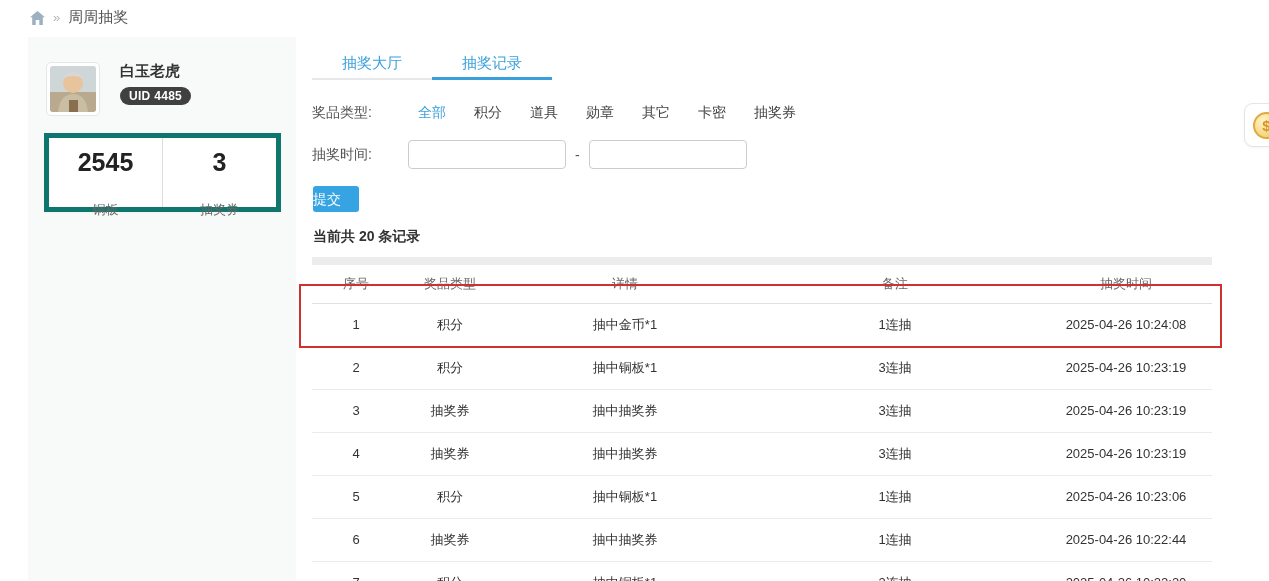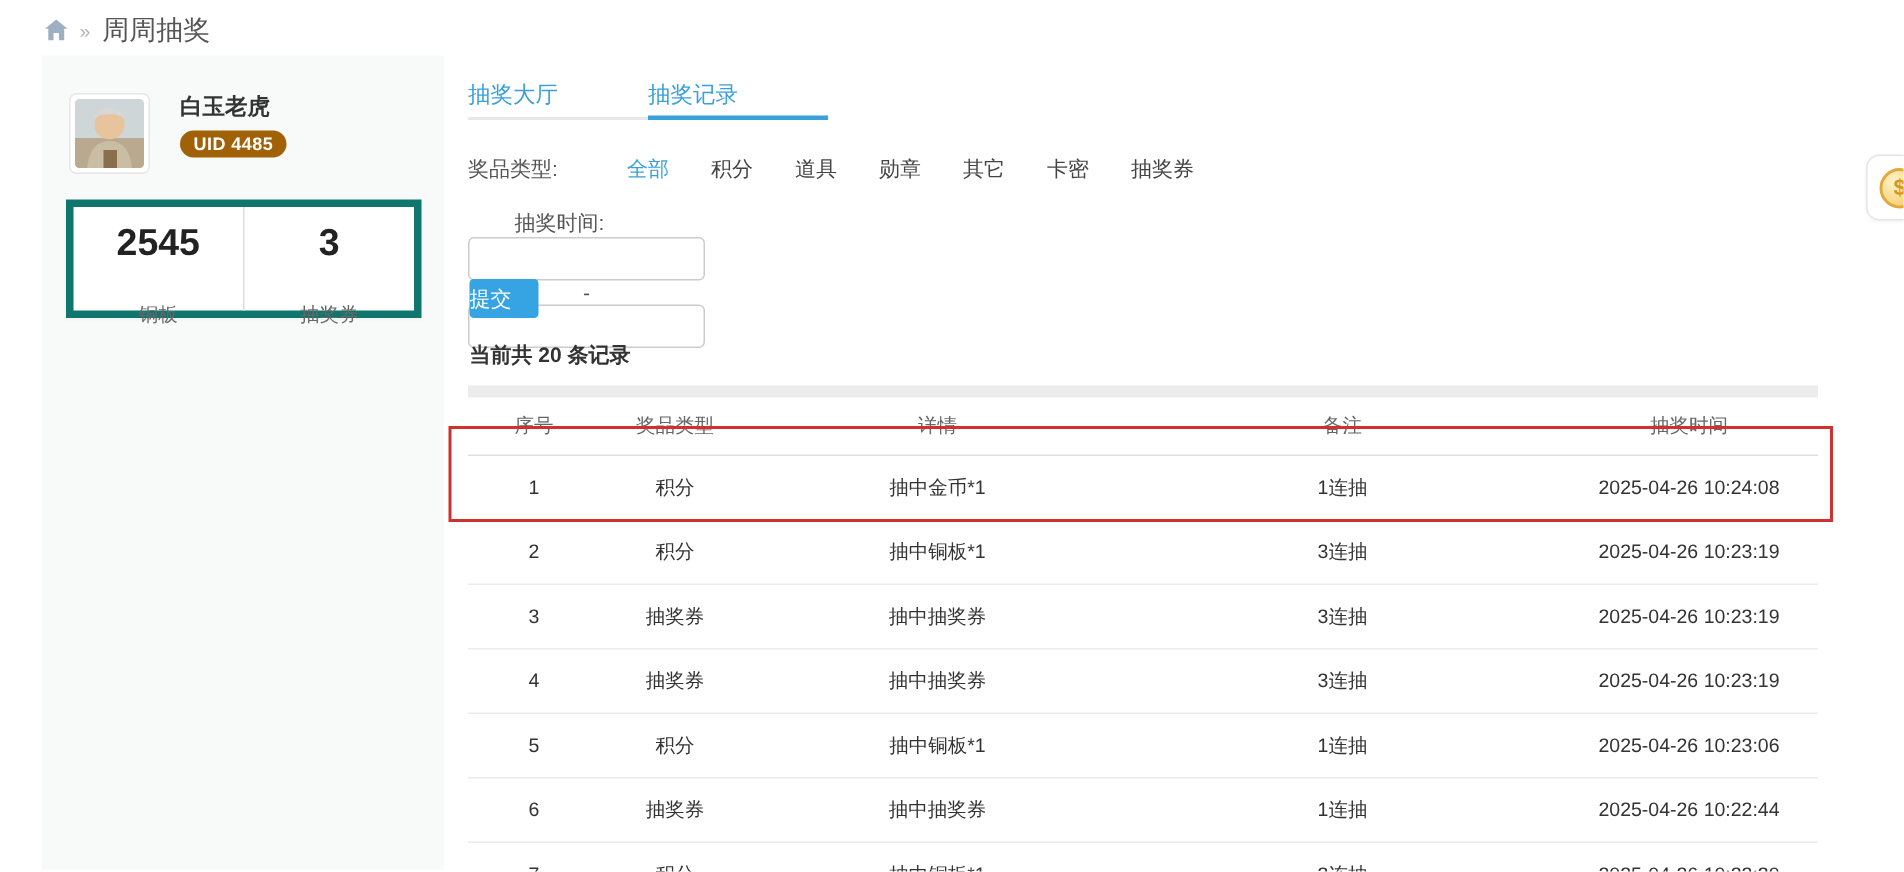--- a/index.html
+++ b/index.html
@@ -7,62 +7,62 @@
   body {
     position:relative; overflow:hidden; background:#fff;
     font-family:"Liberation Sans","DejaVu Sans",sans-serif;
     color:#333; font-size:14px;
   }
 
   
   .breadcrumb { position:absolute; left:30px; top:8px; display:flex; align-items:center; gap:8px; }
   .crumb-home svg { display:block; }
   .crumb-sep { color:#b5b5b5; font-size:13px; }
-  .crumb-text { color:#555; font-size:18px; }
+  .crumb-text { color:#555; font-size:15px; }
 
   
   .sidebar { position:absolute; left:28px; top:37px; width:268px; height:543px; background:#f8f9f9; }
   .user-row { position:absolute; left:18px; top:25px; display:flex; align-items:flex-start; }
   .avatar-frame {
     width:54px; height:54px; background:#fff; border:1px solid #e6e6e6;
     border-radius:5px; padding:3px;
   }
   .avatar-frame svg { display:block; border-radius:3px; }
   .user-meta { margin-left:20px; }
   .user-name { font-size:15px; font-weight:bold; color:#333; }
   .uid-badge {
-    display:inline-block; margin-top:6px; background:#a16207; color:#fff;
+    display:inline-block; margin-top:6px; background:#404040; color:#fff;
     font-size:12px; font-weight:bold; padding:2px 9px; border-radius:9px; letter-spacing:.3px;
   }
   .stats-card {
     position:absolute; left:16px; top:96px; width:237px; height:79px;
     background:#fff; border:5px solid #0f766e; box-shadow:0 1px 2px rgba(0,0,0,.03);
     display:flex;
     justify-content:space-between;
   }
   .stat-cell { flex:1; text-align:center; padding-top:11px; }
   .stat-cell + .stat-cell { border-left:1px solid #ddd; }
   .stat-value { font-size:25px; font-weight:600; color:#222; line-height:1.1; }
   .stat-label { font-size:13px; color:#666; margin-top:24px; }
 
   
   .main { position:absolute; left:312px; top:0; width:913px; height:581px; }
 
   .tabs { position:absolute; left:0; top:48px; width:240px; height:32px; display:flex; border-bottom:2px solid #e8e8e8; }
   .tab {
-    flex:1; font-size:15px; color:#3aa0dc;
+    flex:1; text-align:center; font-size:15px; color:#3aa0dc;
     padding-top:6px; cursor:pointer; position:relative;
   }
   .tab.active::after {
     content:""; position:absolute; left:0; right:0; bottom:-2px; height:3px; background:#3aa0dc;
   }
 
   .filter-row { position:absolute; left:0; display:flex; align-items:center; }
   .filter-row.types { top:104px; }
-  .filter-row.times { top:140px;flex-direction:column; }
+  .filter-row.times { top:140px; }
   .filter-label { width:96px; font-size:14px; color:#555; }
   .opt-list { display:flex; margin-left:10px; }
   .filter-opt { font-size:14px; color:#444; margin-right:28px; cursor:pointer; white-space:nowrap; }
   .filter-opt.selected { color:#3aa0dc; }
   .time-input {
     width:158px; height:29px; border:1px solid #ccc; border-radius:4px;
     background:#fff; font-size:13px; padding:0 8px; color:#333; outline:none;
   }
   .time-dash { margin:0 9px; color:#555; }
 

